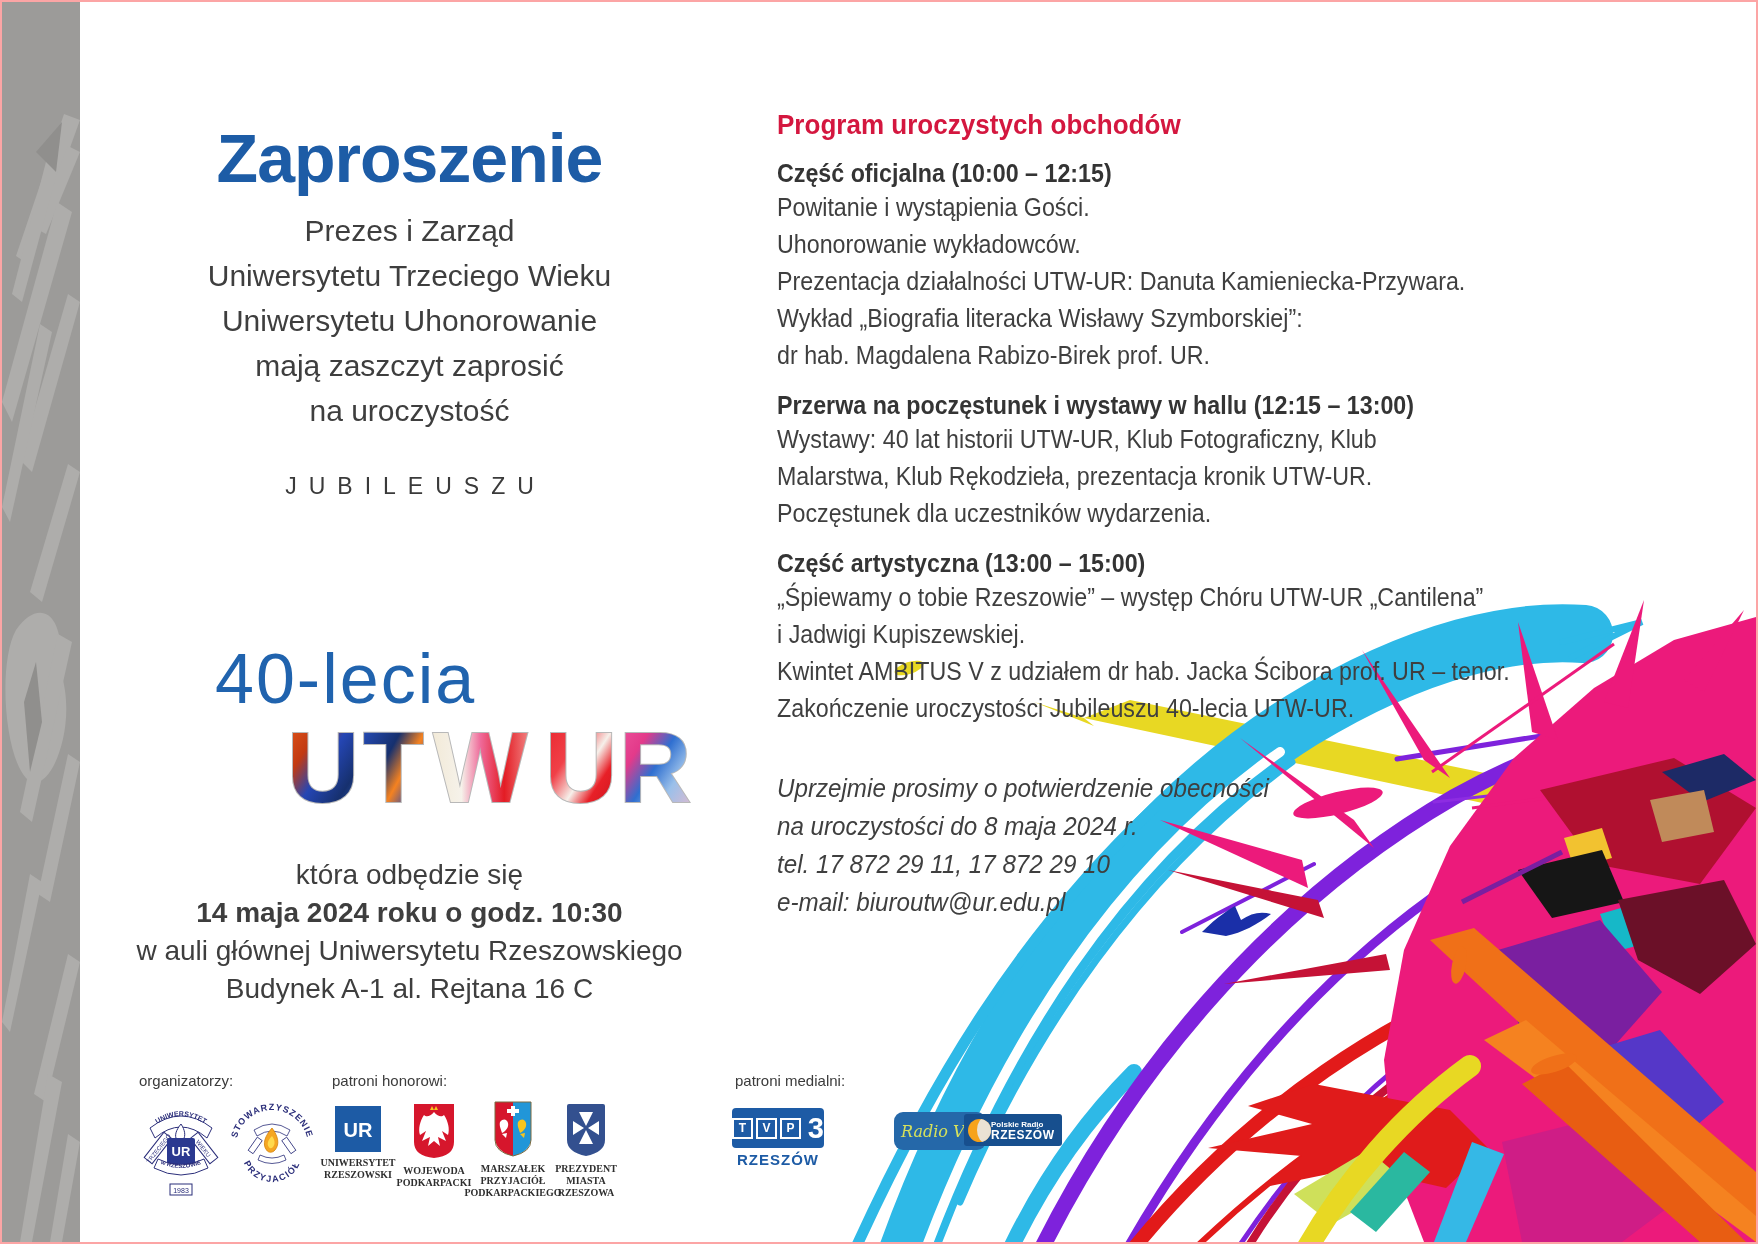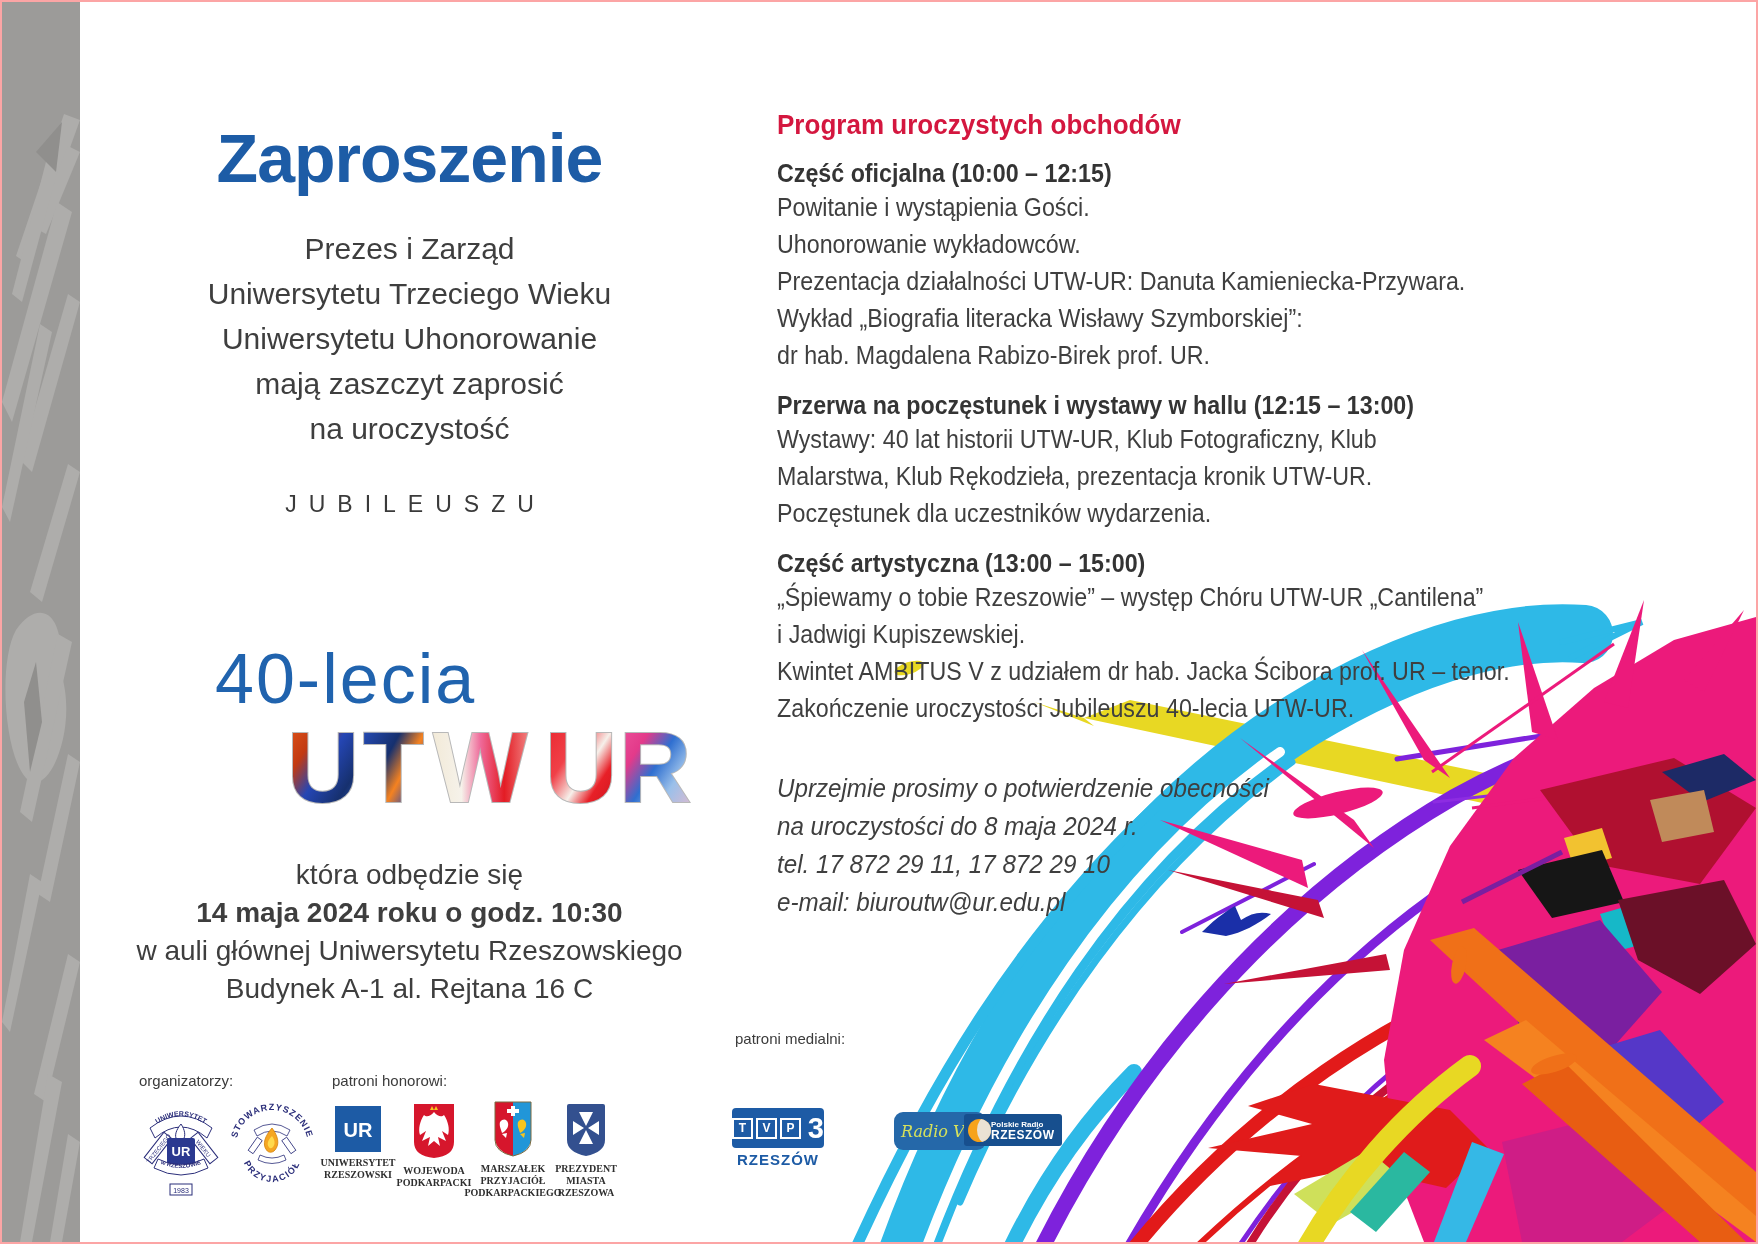--- a/index.html
+++ b/index.html
@@ -6,21 +6,21 @@
   .poster{position:relative;width:1758px;height:1244px;background:#ffffff;
     border:2px solid #fca5a5;box-sizing:border-box;overflow:hidden;
     font-family:"Liberation Sans",sans-serif;}
   .band{position:absolute;left:0;top:0;width:78px;height:1240px;z-index:1;}
   .splash{position:absolute;left:0;top:0;width:1754px;height:1240px;z-index:1;pointer-events:none;}
 
   
   .left-col{position:absolute;left:85px;top:118px;width:645px;text-align:center;
     color:#3e3e3e;z-index:2;}
   .main-title{font-size:68px;line-height:76px;font-weight:bold;color:#1d5ca6;letter-spacing:-1px;}
-  .intro{margin-top:30px;font-size:30px;line-height:45px;}
+  .intro{margin-top:12px;font-size:30px;line-height:45px;}
   .jubilee{margin-top:36px;font-size:23px;line-height:34px;letter-spacing:12px;text-indent:12px;color:#3a3a3a;}
   .forty{position:absolute;left:213px;top:642px;font-size:70px;line-height:70px;
     color:#2063ae;letter-spacing:2px;z-index:2;}
   .utwur{position:absolute;left:285px;top:712px;width:420px;height:104px;z-index:2;}
   .when-block{position:absolute;left:85px;top:854px;width:645px;text-align:center;
     font-size:28px;line-height:38px;color:#3e3e3e;z-index:2;}
   .when-bold{font-weight:bold;}
 
   
   .program{position:absolute;left:775px;top:106px;width:840px;color:#3f3f3f;z-index:2;
@@ -258,21 +258,21 @@
     <div class="rsvp">
       <div>Uprzejmie prosimy o potwierdzenie obecności</div>
       <div>na uroczystości do 8 maja 2024 r.</div>
       <div>tel. 17 872 29 11,  17 872 29 10</div>
       <div>e-mail: biuroutw@ur.edu.pl</div>
     </div>
   </div>
 
   <div class="f-label" style="left:137px;top:1070px;">organizatorzy:</div>
   <div class="f-label" style="left:330px;top:1070px;">patroni honorowi:</div>
-  <div class="f-label" style="left:733px;top:1028px;">patroni medialni:</div>
+  <div class="f-label" style="left:733px;top:1070px;">patroni medialni:</div>
 
   <div class="f-item" style="left:138px;top:1094px;">
     <svg width="82" height="100" viewBox="0 0 82 100">
       <defs>
         <path id="e1top" d="M14,30 Q41,10 68,30"></path>
         <path id="e1bot" d="M17,66 Q41,78 65,66"></path>
       </defs>
       <path d="M10,32 Q41,8 72,32 L67,42 Q41,20 15,42 Z" fill="#ffffff" stroke="#2b2e7a" stroke-width="1"></path>
       <text font-size="7" font-weight="bold" fill="#2b2e7a">
         <textPath href="#e1top" startOffset="50%" text-anchor="middle">UNIWERSYTET</textPath>

